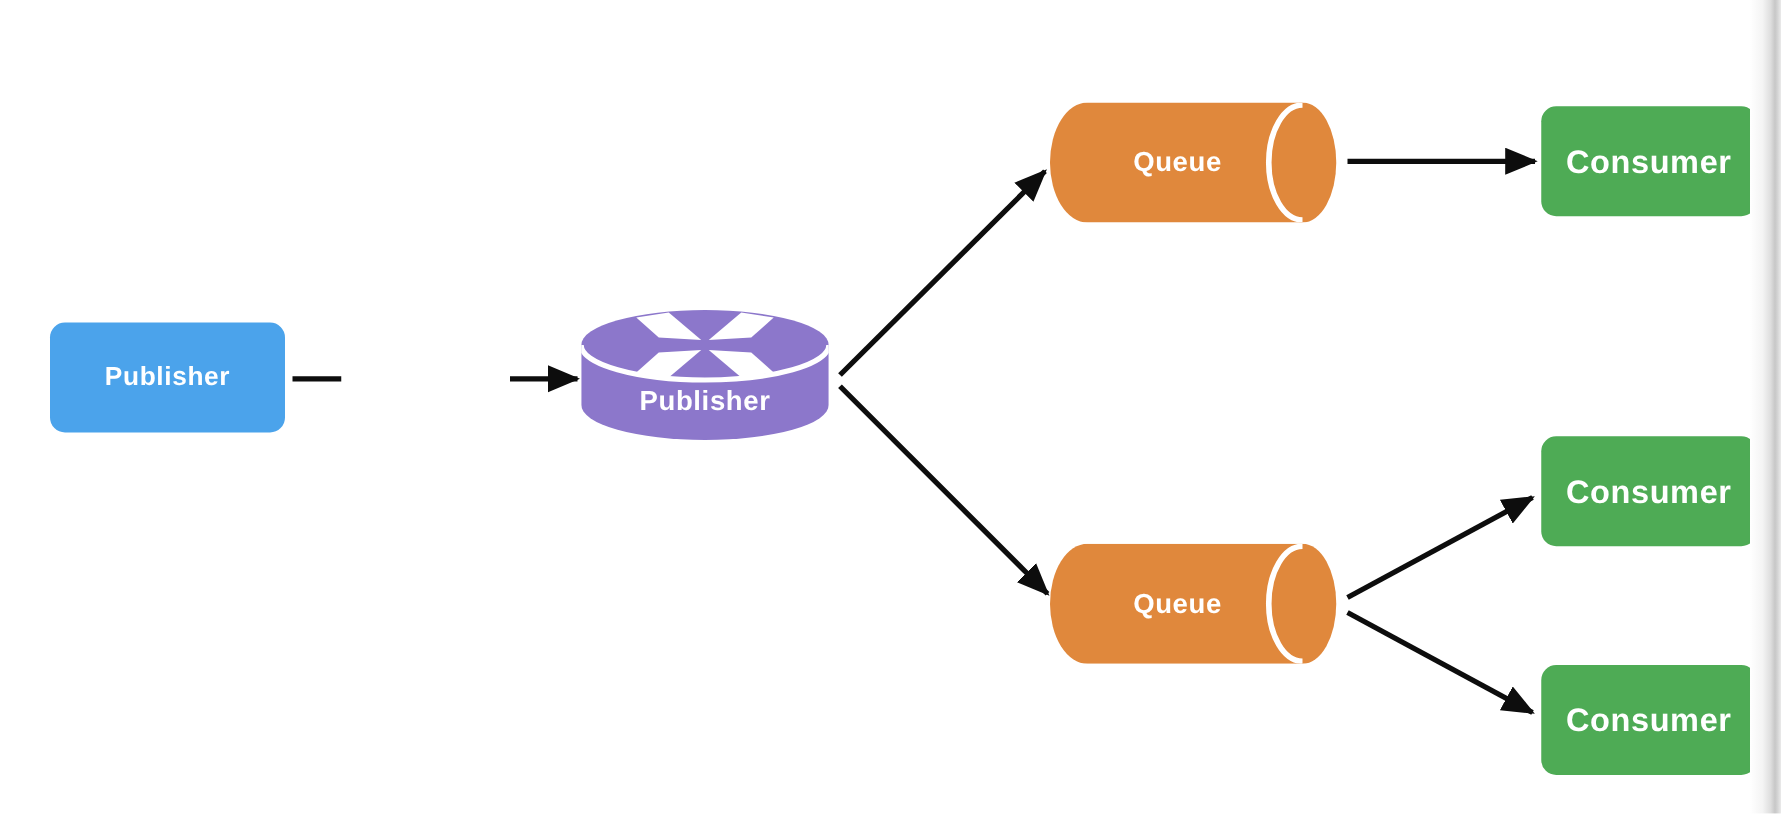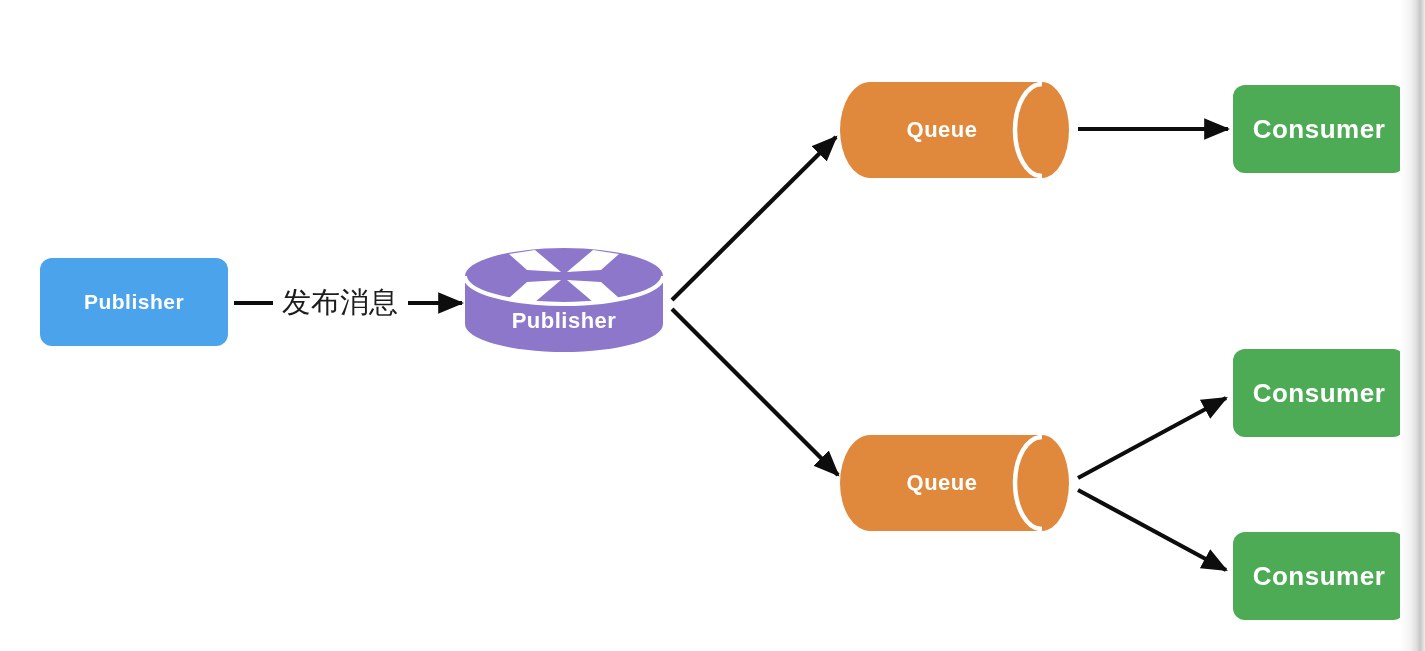--- a/index.html
+++ b/index.html
@@ -44,21 +44,20 @@
       <line x1="1078" y1="129" x2="1228" y2="129" marker-end="url(#ah)"></line>
       <line x1="1078" y1="478" x2="1226" y2="398" marker-end="url(#ah)"></line>
       <line x1="1078" y1="490" x2="1226" y2="570" marker-end="url(#ah)"></line>
     </g>
   </svg>
 
   <div class="node-box" style="left: 40px; top: 258px; width: 188px; height: 88px; background: rgb(75, 163, 235);">
     <span>Publisher</span>
   </div>
 
-  <div class="flow-label" style="left: 278px; top: 284px; width: 124px; height: 38px; color: rgb(28, 28, 28);">发布消息</div>
 
   <svg style="position:absolute;left:465px;top:248px;" width="198" height="104" viewBox="0 0 198 104">
     <path d="M0,28 L0,76 A99,28 0 0 0 198,76 L198,28 Z" fill="#8C77CB"></path>
     <ellipse cx="99" cy="28" rx="99" ry="28" fill="#8C77CB"></ellipse>
     <path d="M0,28 A99,28 0 0 0 198,28" fill="none" stroke-width="4" stroke="#ffffff"></path>
     <g fill="#ffffff">
       <path d="M44,6 L70,2 L96,24 L62,22 Z"></path>
       <path d="M44,50 L70,54 L96,32 L62,34 Z"></path>
       <path d="M154,6 L128,2 L102,24 L136,22 Z"></path>
       <path d="M154,50 L128,54 L102,32 L136,34 Z"></path>

